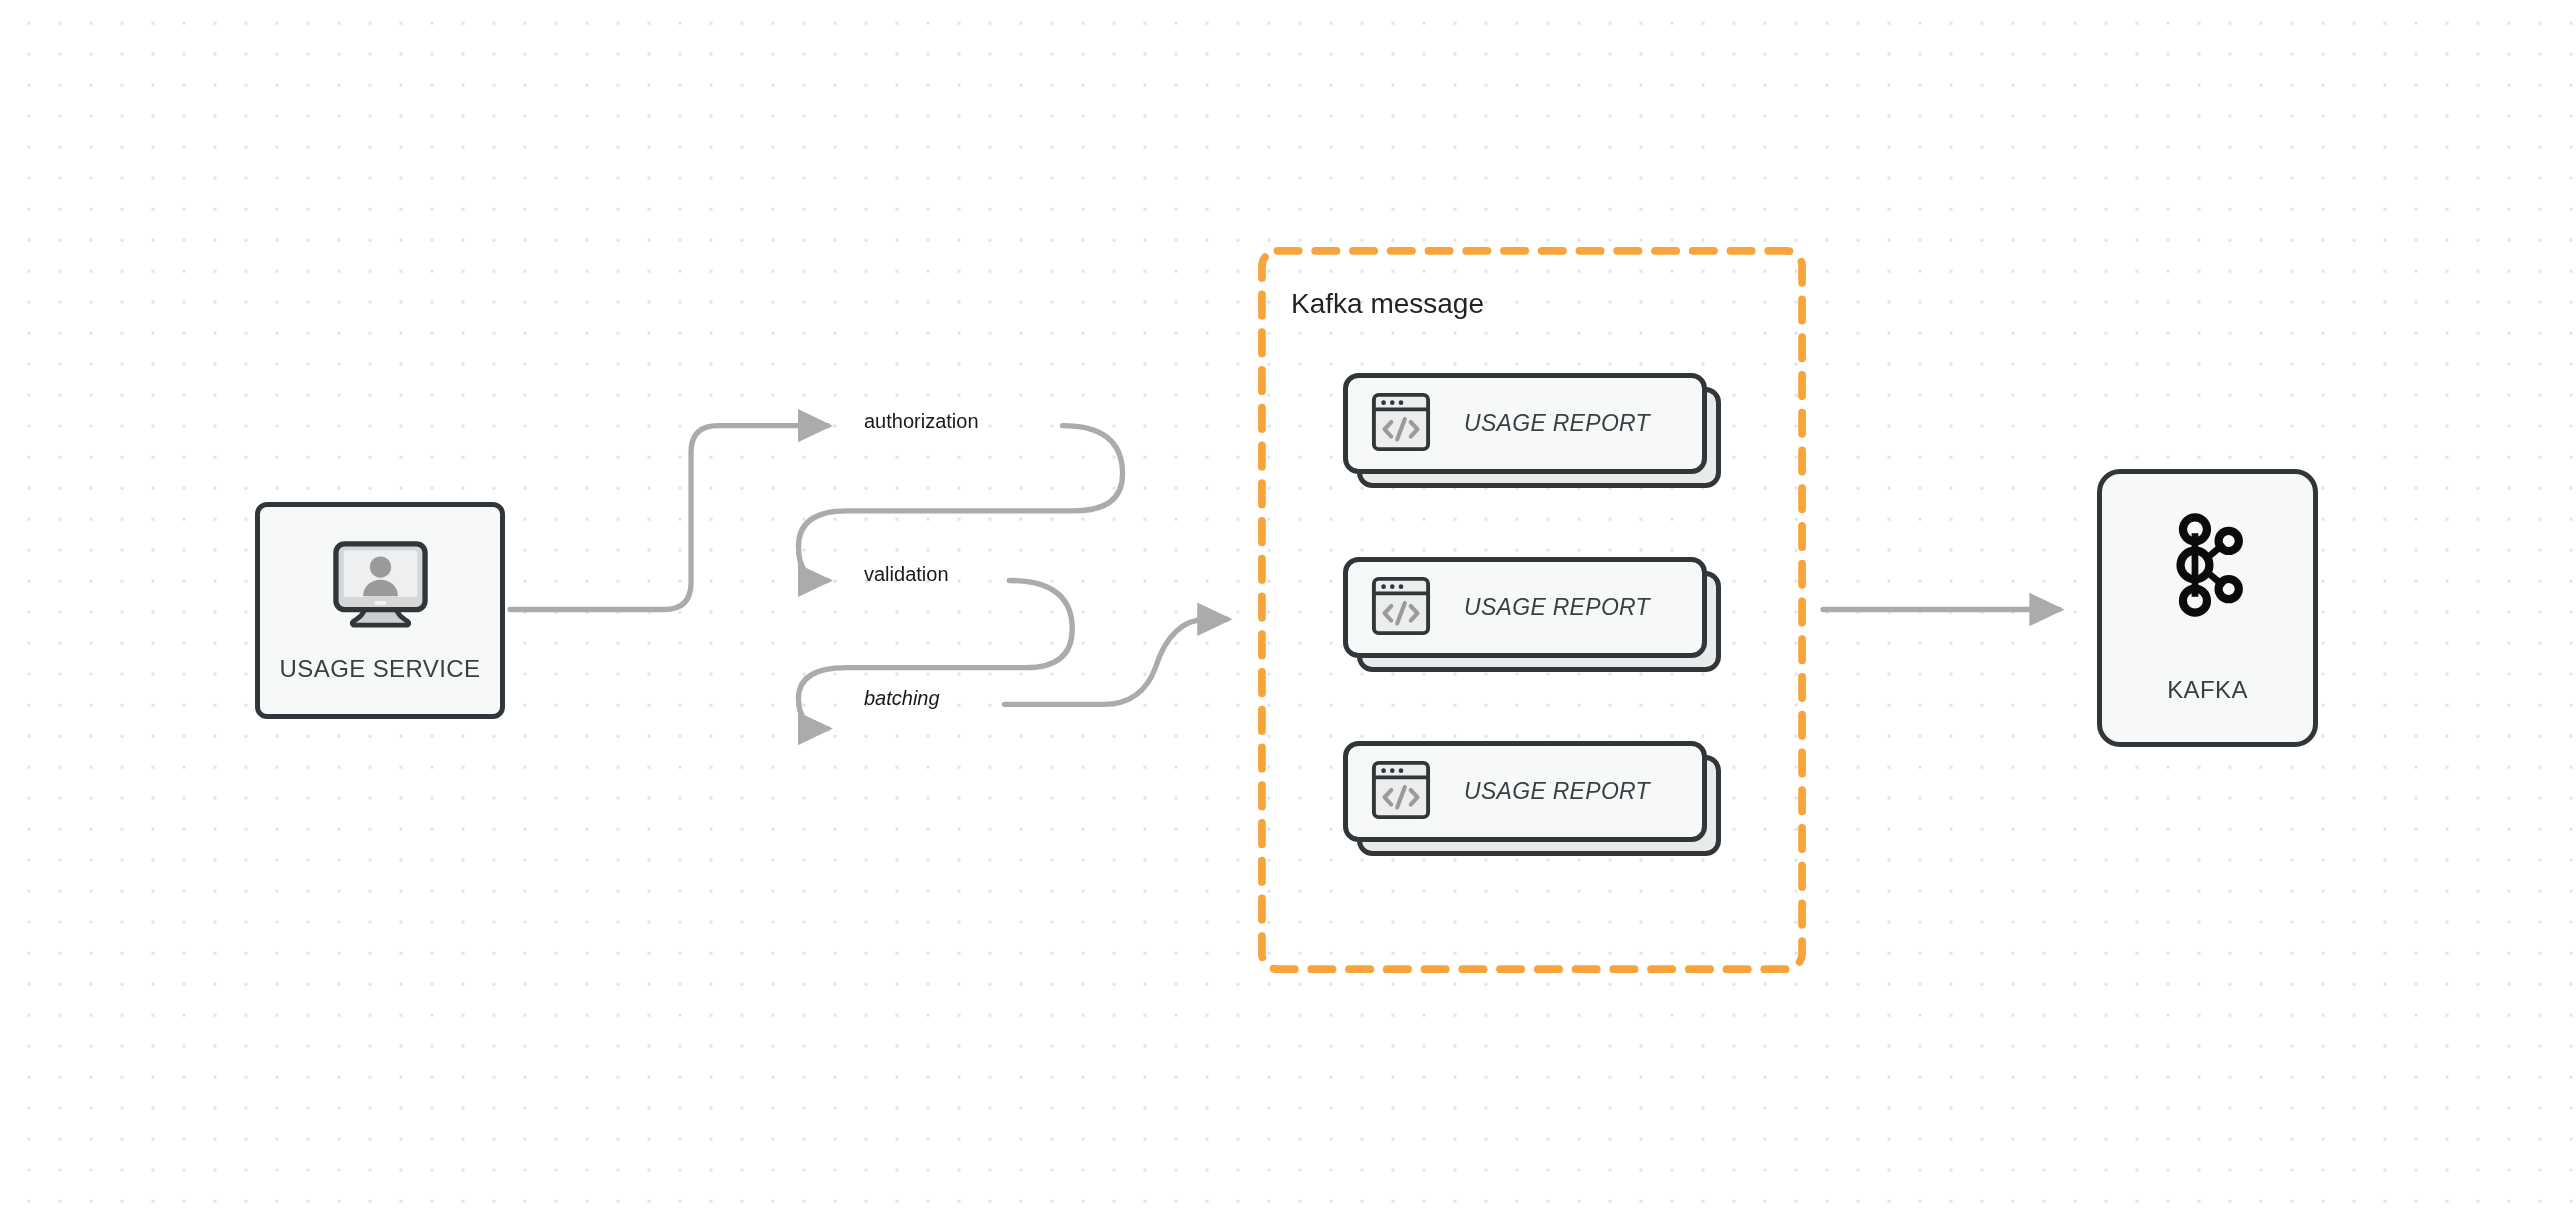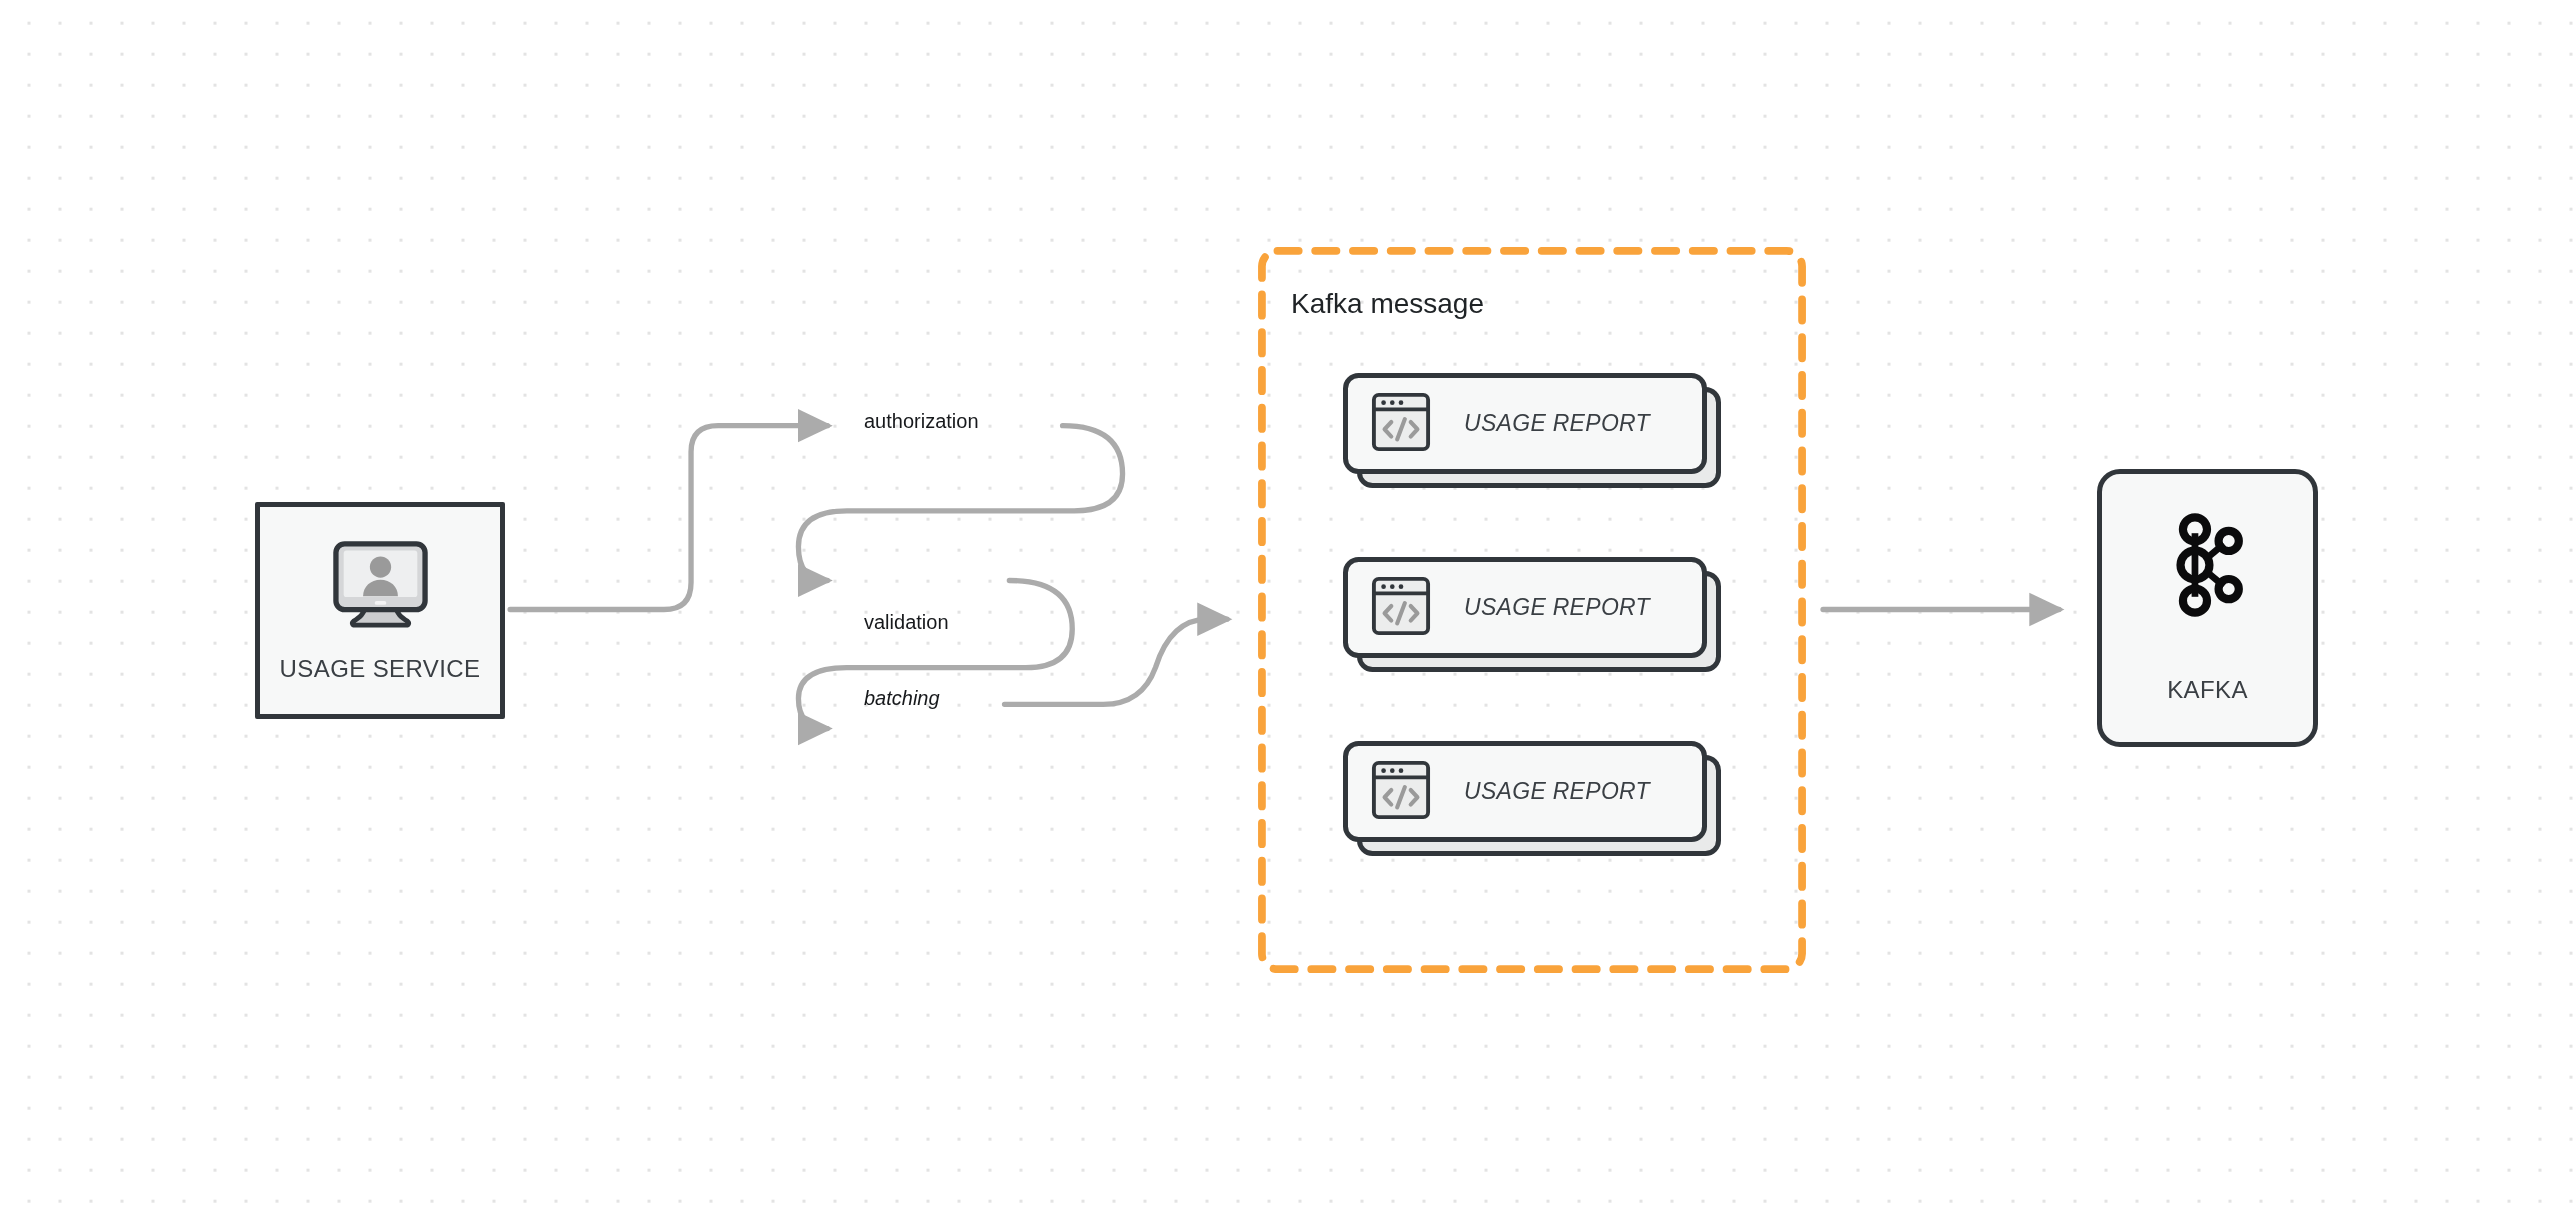--- a/index.html
+++ b/index.html
@@ -29,21 +29,21 @@
     height: 1221px;
     pointer-events: none;
   }
 
   
   .node-box {
     position: absolute;
     box-sizing: border-box;
     background: #f7f8f8;
     border: 5.8px solid #31363b;
-    border-radius: 2px;
+    border-radius: 12px;
     display: flex;
     flex-direction: column;
     align-items: center;
     justify-content: center;
   }
 
   .node-label {
     font-size: 24px;
     letter-spacing: 0.4px;
     color: #3a3f44;
@@ -143,21 +143,21 @@
   #report-card-3 { left: 85px; top: 494px; }
 
   
   .edge-label {
     position: absolute;
     font-size: 20px;
     color: #17191c;
     white-space: nowrap;
   }
   #edge-label-authorization { left: 864px; top: 410px; }
-  #edge-label-validation    { left: 864px; top: 563px; margin-top: 48px; }
+  #edge-label-validation    { left: 864px; top: 563px; }
   #edge-label-batching      { left: 864px; top: 687px; font-style: italic; }
 </style>
 </head>
 <body>
 
 <div id="canvas">
 
   <svg id="wires" viewBox="0 0 2662 1262" width="2576" height="1221" xmlns="http://www.w3.org/2000/svg">
     <defs>
       <marker id="arrowGray" markerWidth="7" markerHeight="7" refX="5.6" refY="3.5" orient="auto" markerUnits="strokeWidth">

